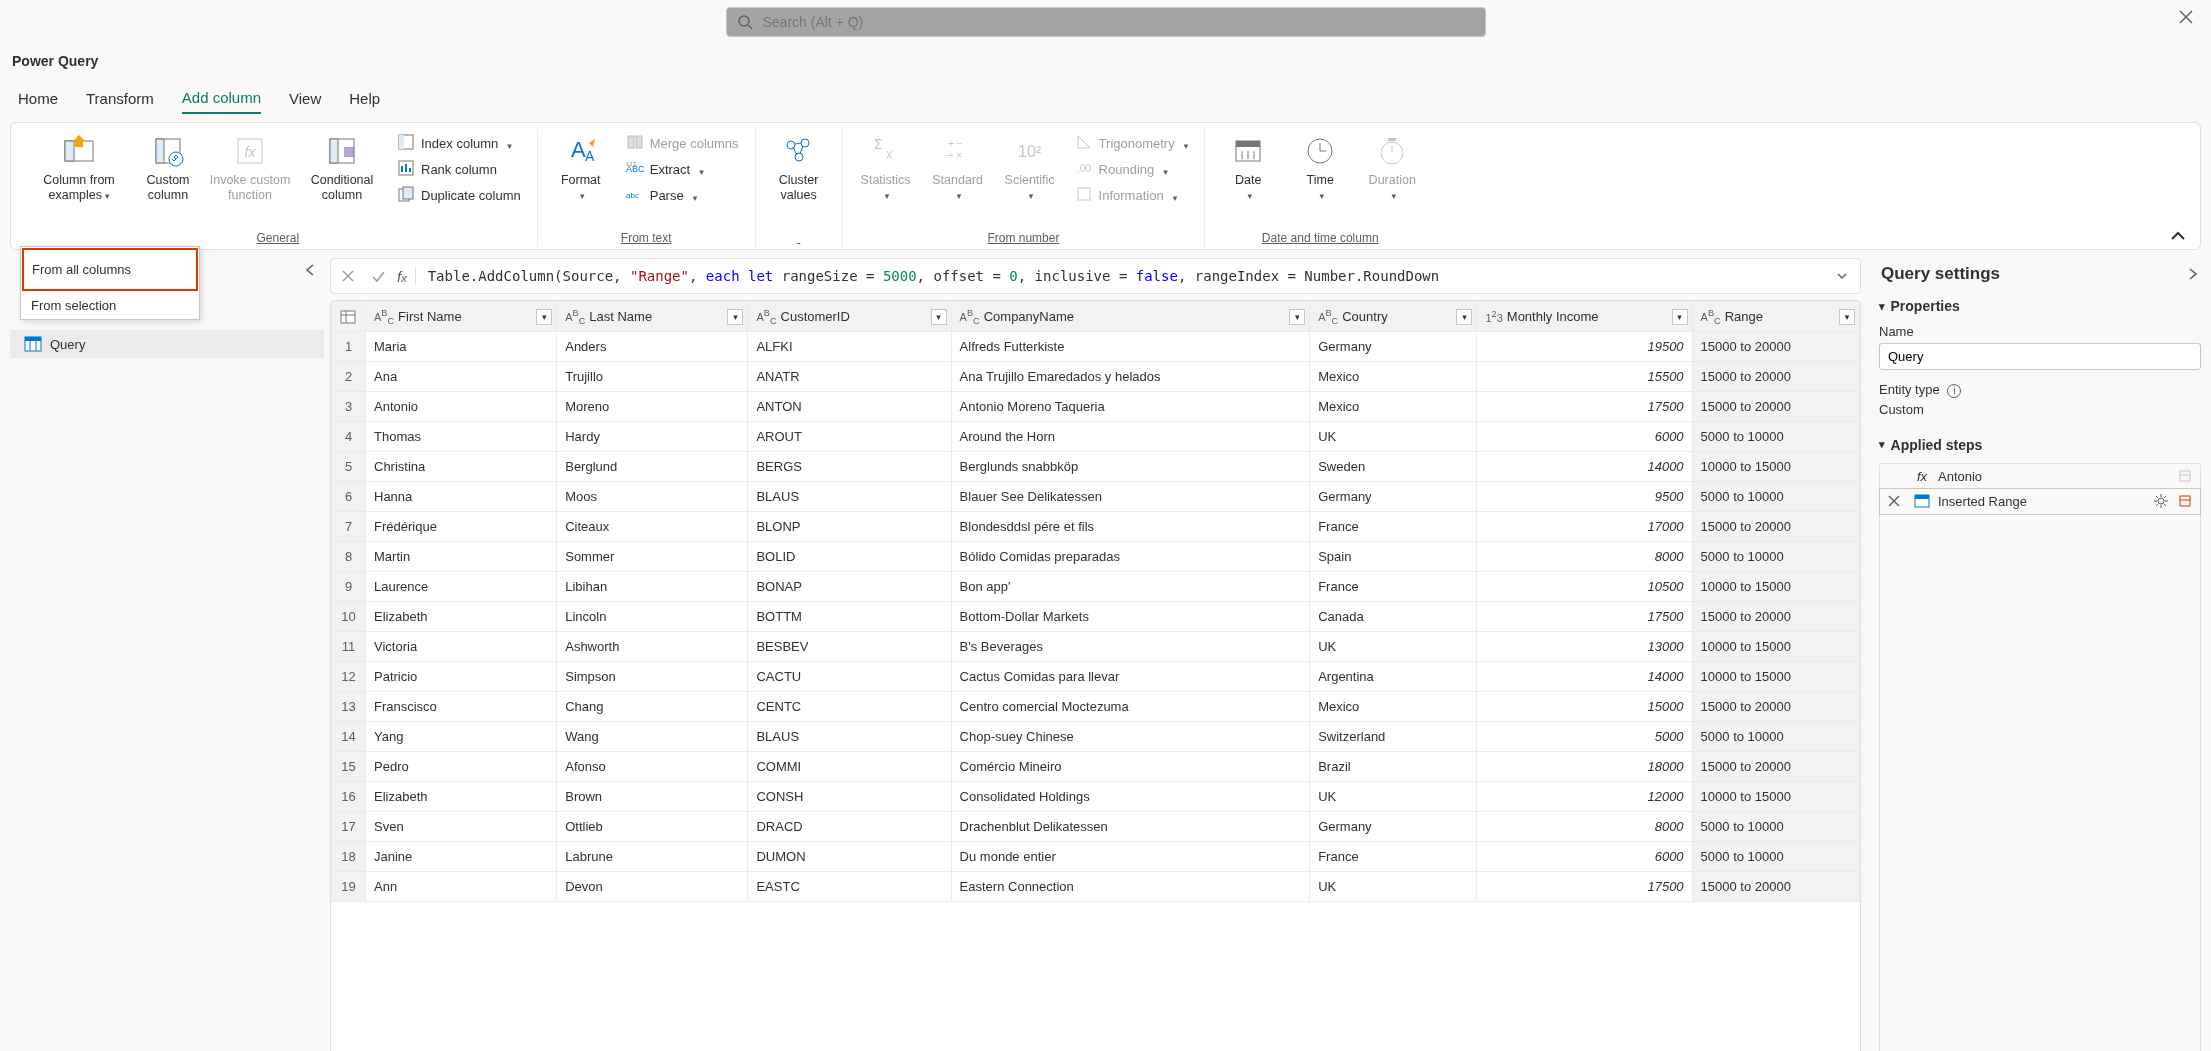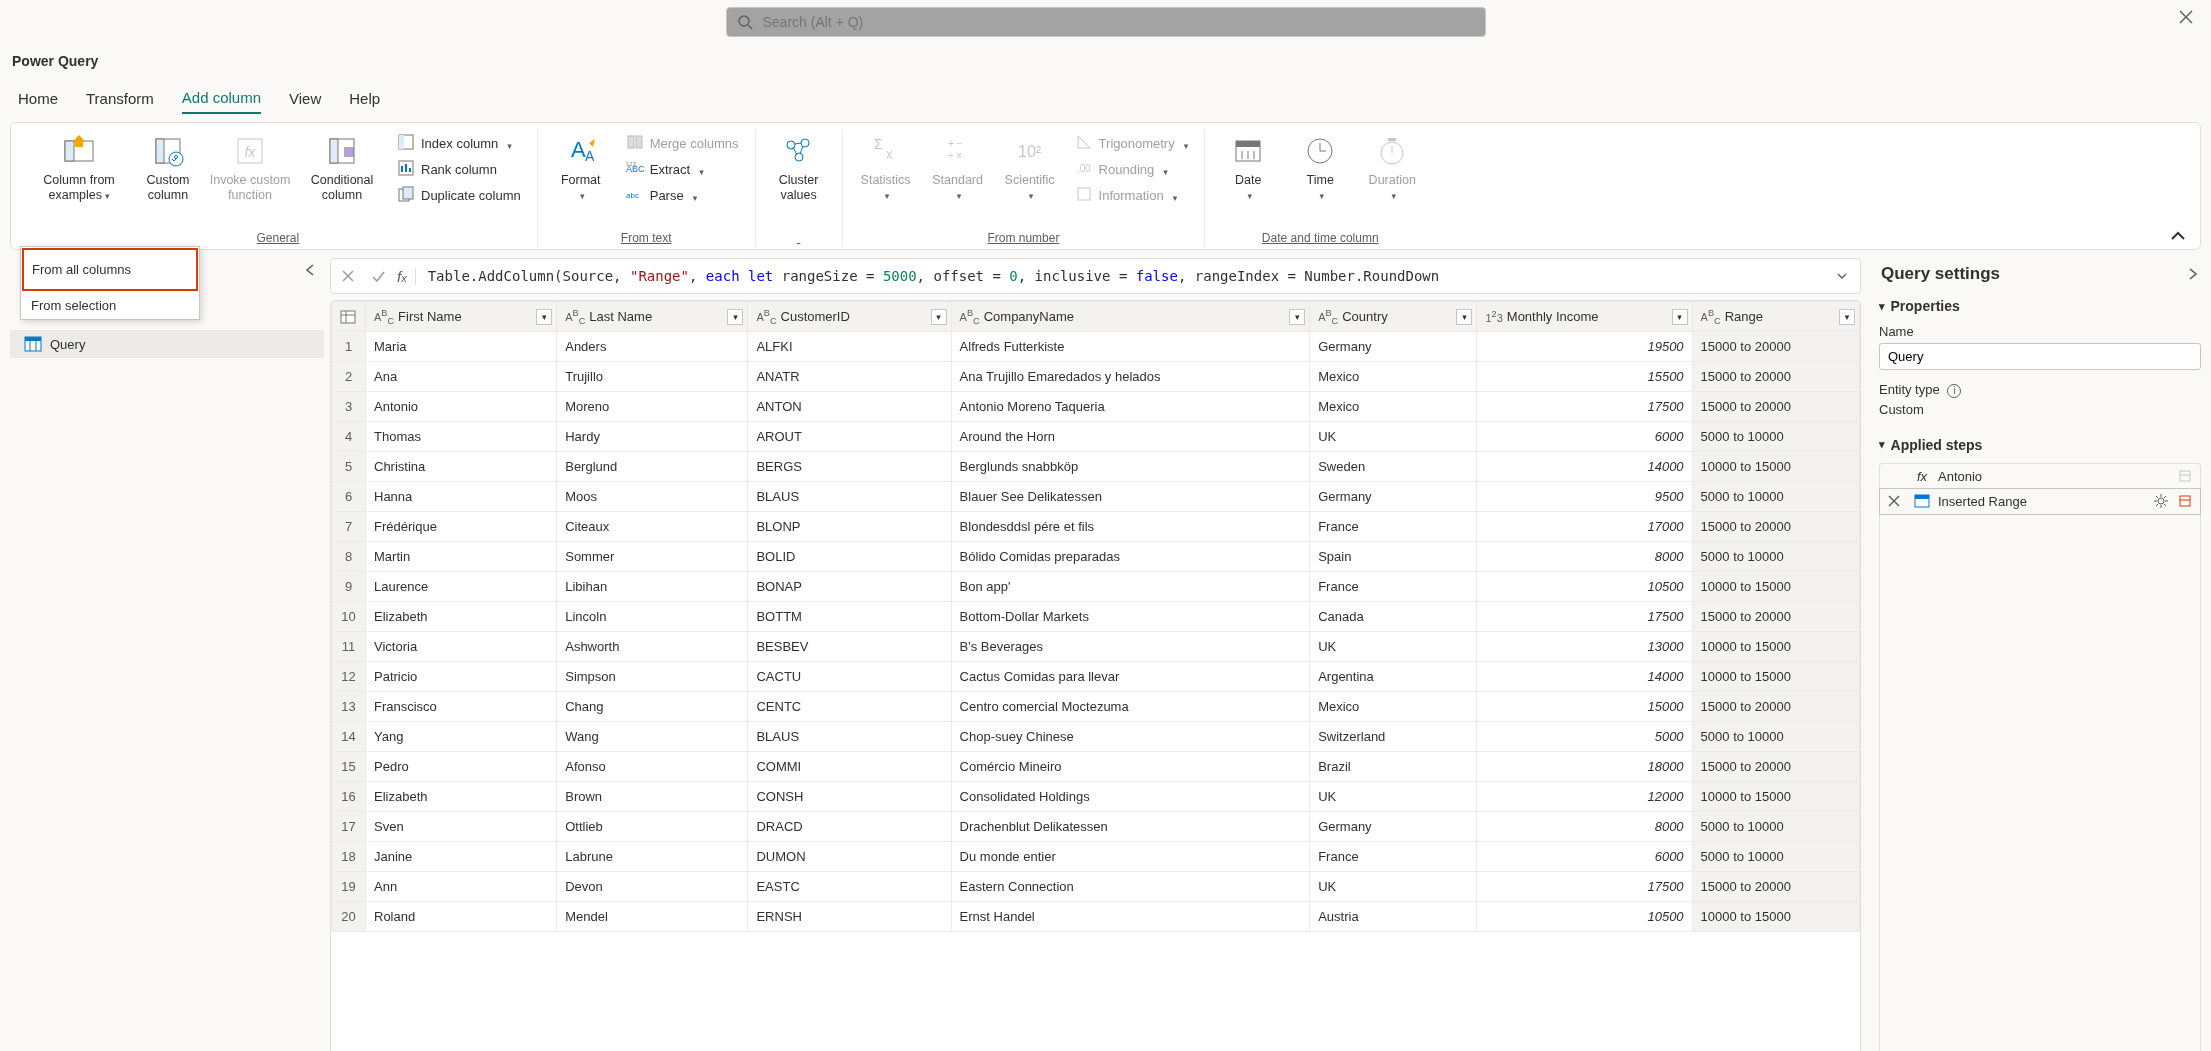--- a/index.html
+++ b/index.html
@@ -998,30 +998,20 @@
               <tr>
                 <td class="rownum">19</td>
                 <td>Ann</td>
                 <td>Devon</td>
                 <td>EASTC</td>
                 <td>Eastern Connection</td>
                 <td>UK</td>
                 <td class="num">17500</td>
                 <td class="selected-col">15000 to 20000</td>
               </tr>
-              <tr>
-                <td class="rownum">20</td>
-                <td>Roland</td>
-                <td>Mendel</td>
-                <td>ERNSH</td>
-                <td>Ernst Handel</td>
-                <td>Austria</td>
-                <td class="num">10500</td>
-                <td class="selected-col">10000 to 15000</td>
-              </tr>
             </tbody>
         </table>
       </div>
     </div>
 
     <div class="right-panel">
       <div class="rp-title">
         <span>Query settings</span>
         <span class="expand-r">
             <svg width="12" height="12">

